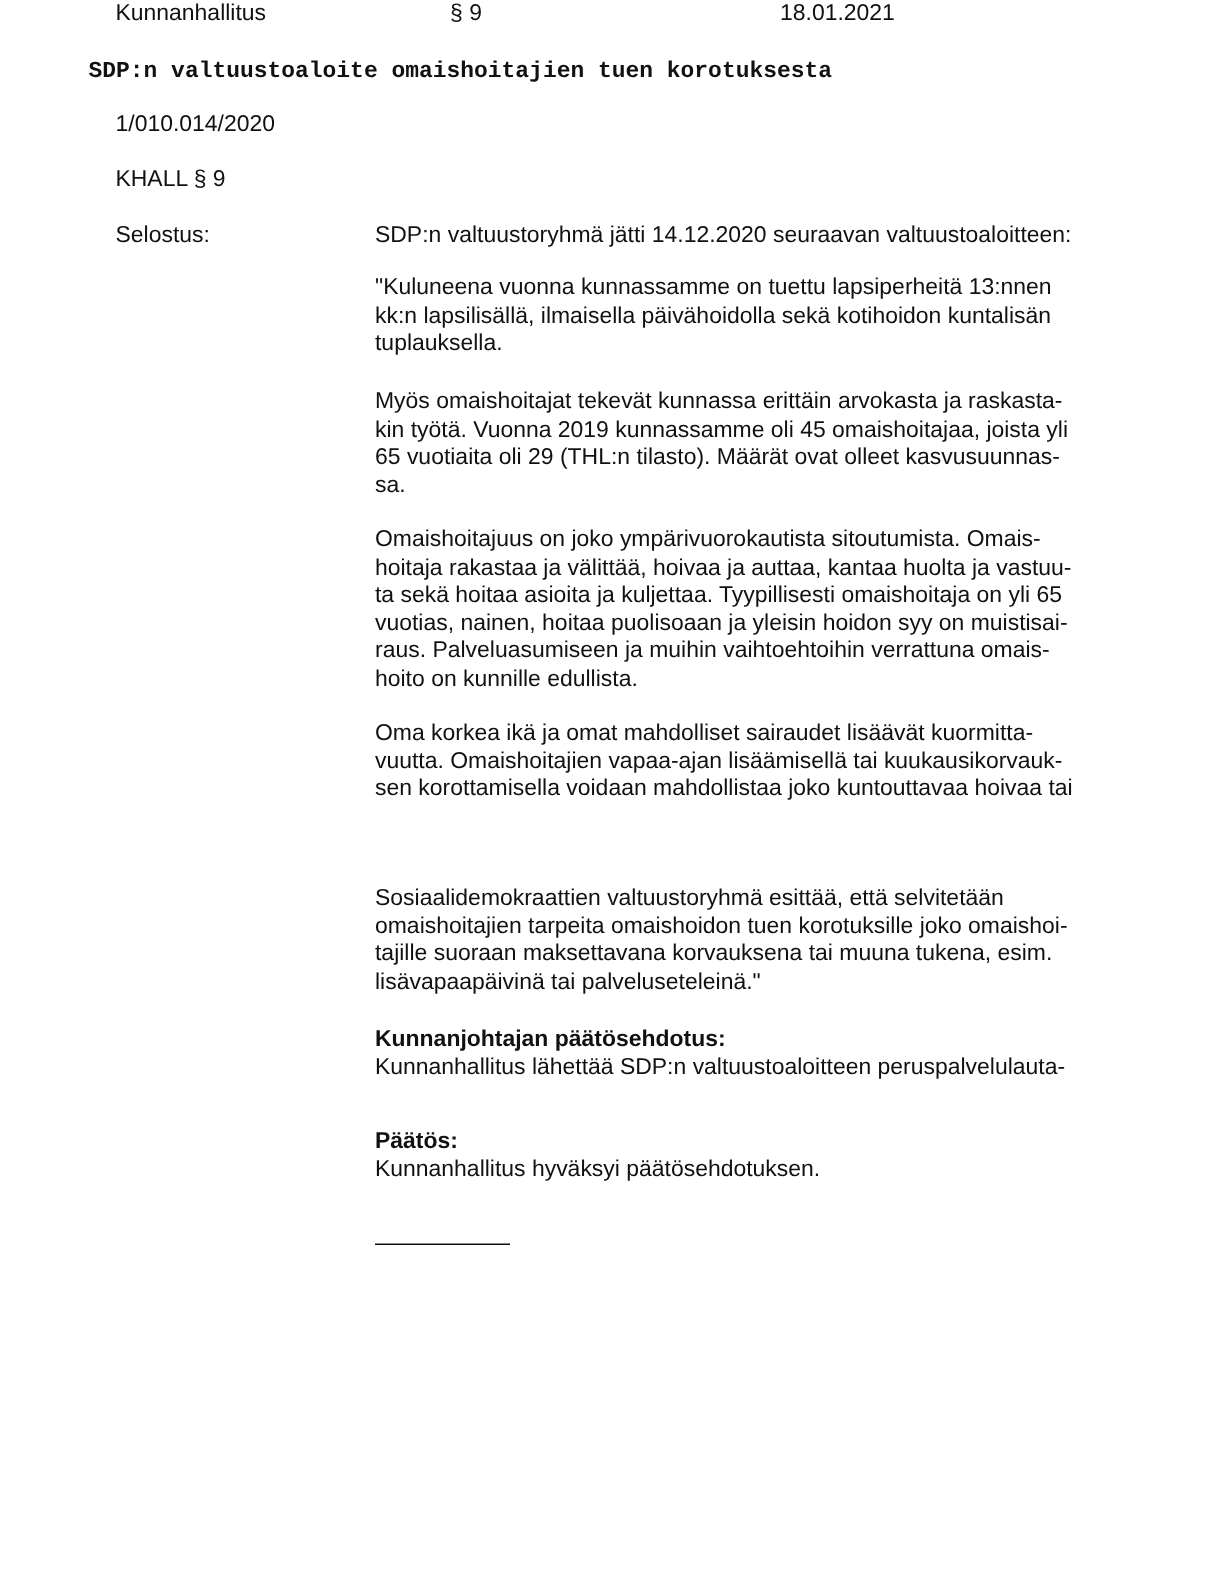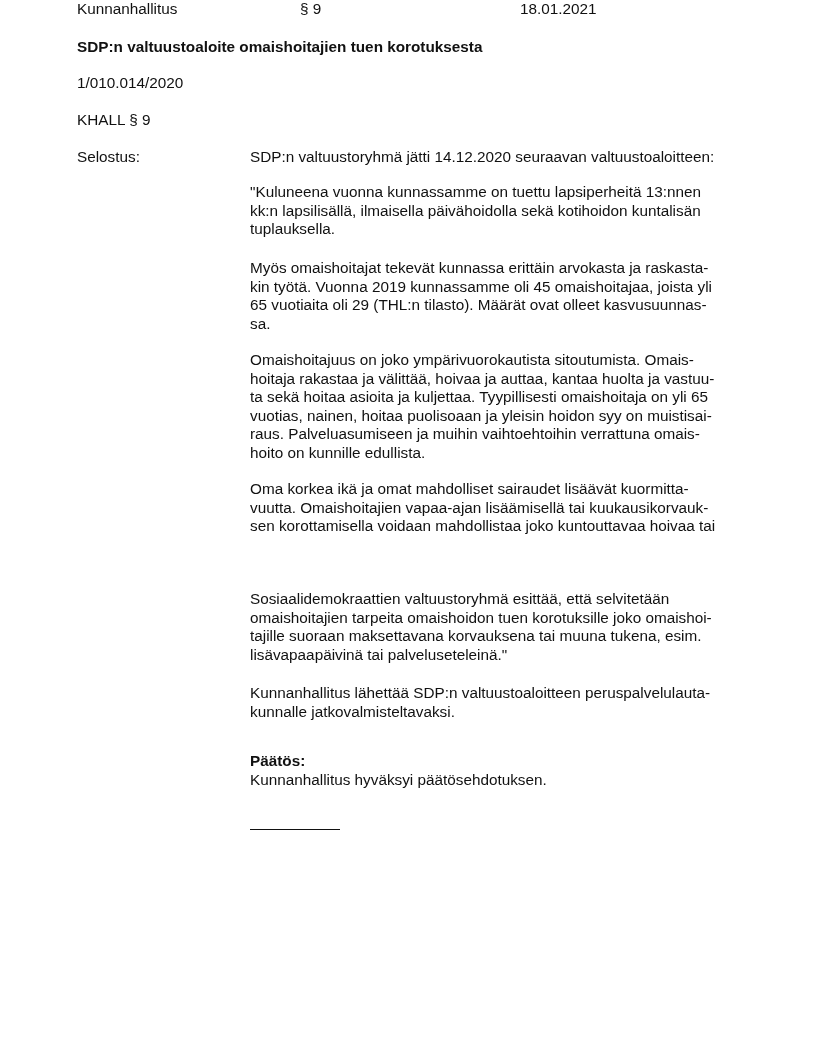--- a/index.html
+++ b/index.html
@@ -12,21 +12,21 @@
       height: 1056px;
       position: relative;
       overflow: hidden;
       font-family: "Liberation Sans", sans-serif;
       font-size: 15.3px;
       color: #111111;
     }
     .abs { position: absolute; white-space: nowrap; }
     .hdr { top: 0px; line-height: 18px; }
     .title {
-      left: 77px; top: 38px; font-weight: bold; line-height: 18px;
+      left: 59px; top: 38px; font-weight: bold; line-height: 18px; font-family: Liberation Mono, monospace;
     }
     .left-col { left: 77px; line-height: 18px; }
     .right-col {
       position: absolute;
       left: 250px;
       width: 500px;
       line-height: 18.6px;
     }
     .line { display: block; }
     .bold { font-weight: bold; }
@@ -85,22 +85,22 @@
 </div>
 
 <div class="right-col" style="top:590px;">
   <span class="line">Sosiaalidemokraattien valtuustoryhmä esittää, että selvitetään</span>
   <span class="line">omaishoitajien tarpeita omaishoidon tuen korotuksille joko omaishoi-</span>
   <span class="line">tajille suoraan maksettavana korvauksena tai muuna tukena, esim.</span>
   <span class="line">lisävapaapäivinä tai palveluseteleinä."</span>
 </div>
 
 <div class="right-col" style="top:684px;">
+  <span class="line bold">Kunnanjohtajan päätösehdotus:</span>
   <span class="line">Kunnanhallitus lähettää SDP:n valtuustoaloitteen peruspalvelulauta-</span>
-  <span class="line">kunnalle jatkovalmisteltavaksi.</span>
 </div>
 
 <div class="right-col" style="top:728px;margin-top:24px;">
   <span class="line bold">Päätös:</span>
   <span class="line">Kunnanhallitus hyväksyi päätösehdotuksen.</span>
 </div>
 
 <div class="sig-line"></div>
 
 </body></html>

